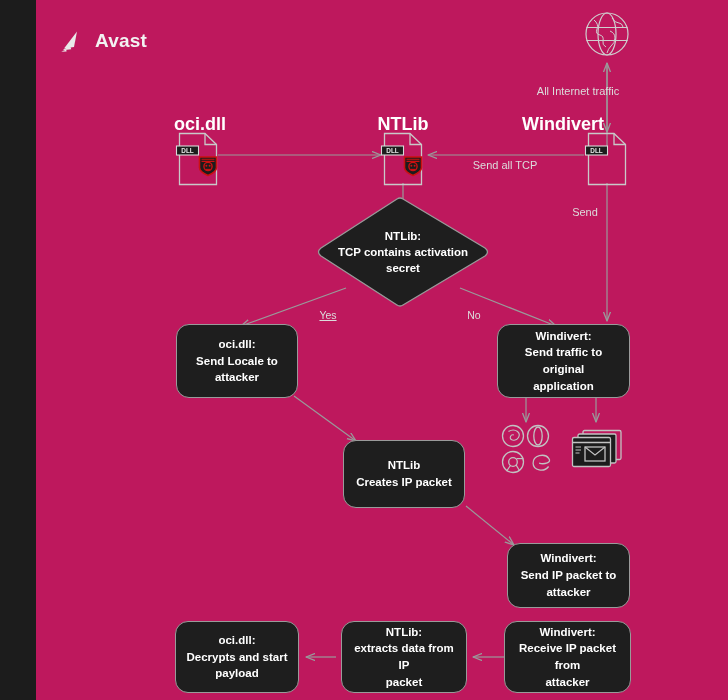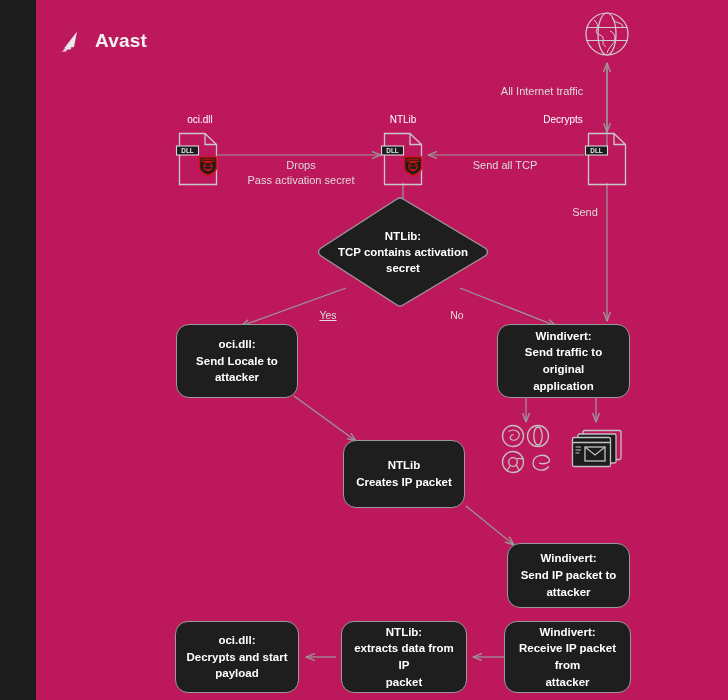--- a/index.html
+++ b/index.html
@@ -40,22 +40,22 @@
   #wires {
     position: absolute;
     left: 0; top: 0;
     width: 728px; height: 700px;
     pointer-events: none;
   }
 
   
   .node-title {
     position: absolute;
-    font-size: 10px;
-    font-weight: 400;
+    font-size: 18px;
+    font-weight: 700;
     color: #ffffff;
     white-space: nowrap;
     transform: translateX(-50%);
   }
 
   
   .dll-icon {
     position: absolute;
     width: 46px;
     height: 56px;
@@ -198,21 +198,21 @@
       <ellipse cx="27" cy="25" rx="9" ry="21"></ellipse>
       <path d="M6.4,18.5 H47.6 M6.4,31.5 H47.6"></path>
       <path d="M14,11 q5,4 3,9 q-2,5 3,6 q4,1 3,6 q-1,4 3,6" stroke-width="1.0"></path>
       <path d="M32,9 q3,5 7,5 q3,0 4,4" stroke-width="1.0"></path>
       <path d="M30,22 q5,2 5,7 q0,5 -4,8 q-3,3 -4,7" stroke-width="1.0"></path>
     </svg>
   </div>
 
   <div class="node-title" style="left:164px; top:114px;">oci.dll</div>
   <div class="node-title" style="left:367px; top:114px;">NTLib</div>
-  <div class="node-title" style="left:527px; top:114px;">Decrypts</div>
+  <div class="node-title" style="left:527px; top:114px;">Windivert</div>
 
   <div class="dll-icon" style="left:162px; top:131px;">
     <svg viewBox="0 0 46 56" xmlns="http://www.w3.org/2000/svg">
       <path d="M4.5,2.5 H30 L41.5,13.5 V53.5 H4.5 Z" fill="none" stroke="#c9c9c9" stroke-width="1.3"></path>
       <path d="M30,2.5 V13.5 H41.5" fill="none" stroke="#c9c9c9" stroke-width="1.3"></path>
       <rect x="1.5" y="15" width="22" height="9" fill="#1c1c1c" stroke="#d8d8d8" stroke-width="1.1"></rect>
       <text x="12.5" y="22" font-family="Liberation Sans, sans-serif" font-size="6.4" font-weight="700" fill="#e8e8e8" text-anchor="middle">DLL</text>
       <g>
         <path d="M24.5,26 H41.5 V36.5 q0,4.5 -8.5,8 q-8.5,-3.5 -8.5,-8 Z" fill="#1c1c1c" stroke="#cc1111" stroke-width="1.6"></path>
         <path d="M26.5,28.2 H39.5 M26.5,30.4 H39.5" stroke="#cc1111" stroke-width="1.1"></path>
@@ -243,27 +243,25 @@
 
   <div class="dll-icon" style="left:571px; top:131px;">
     <svg viewBox="0 0 46 56" xmlns="http://www.w3.org/2000/svg">
       <path d="M4.5,2.5 H30 L41.5,13.5 V53.5 H4.5 Z" fill="none" stroke="#c9c9c9" stroke-width="1.3"></path>
       <path d="M30,2.5 V13.5 H41.5" fill="none" stroke="#c9c9c9" stroke-width="1.3"></path>
       <rect x="1.5" y="15" width="22" height="9" fill="#1c1c1c" stroke="#d8d8d8" stroke-width="1.1"></rect>
       <text x="12.5" y="22" font-family="Liberation Sans, sans-serif" font-size="6.4" font-weight="700" fill="#e8e8e8" text-anchor="middle">DLL</text>
     </svg>
   </div>
 
-  <div class="edge-label" style="left:265px; top:158px;">Drops
-Pass activation secret</div>
   <div class="edge-label" style="left:469px; top:158px;text-align:center;">Send all TCP</div>
-  <div class="edge-label" style="left:506px; top:84px;">All Internet traffic</div>
+  <div class="edge-label" style="left:542px; top:84px;">All Internet traffic</div>
   <div class="edge-label" style="left:549px; top:205px;">Send</div>
   <div class="edge-label small" style="left:292px; top:308px;text-decoration:underline;">Yes</div>
-  <div class="edge-label small" style="left:421px; top:308px;">No</div>
+  <div class="edge-label small" style="left:438px; top:308px;">No</div>
 
   <div class="diamond-wrap" style="left:277px; top:193px;">
     <svg viewBox="0 0 180 118" xmlns="http://www.w3.org/2000/svg">
       <path d="M90,6 L172,55 q5,4 0,8 L90,112 q-3,2 -6,0 L8,63 q-5,-4 0,-8 L84,6 q3,-2 6,0 Z" fill="#1e1e1e" stroke="#9a9a9a" stroke-width="1.3" stroke-linejoin="round"></path>
     </svg>
     <div class="diamond-text">NTLib:
 TCP contains activation
 secret</div>
   </div>
 

